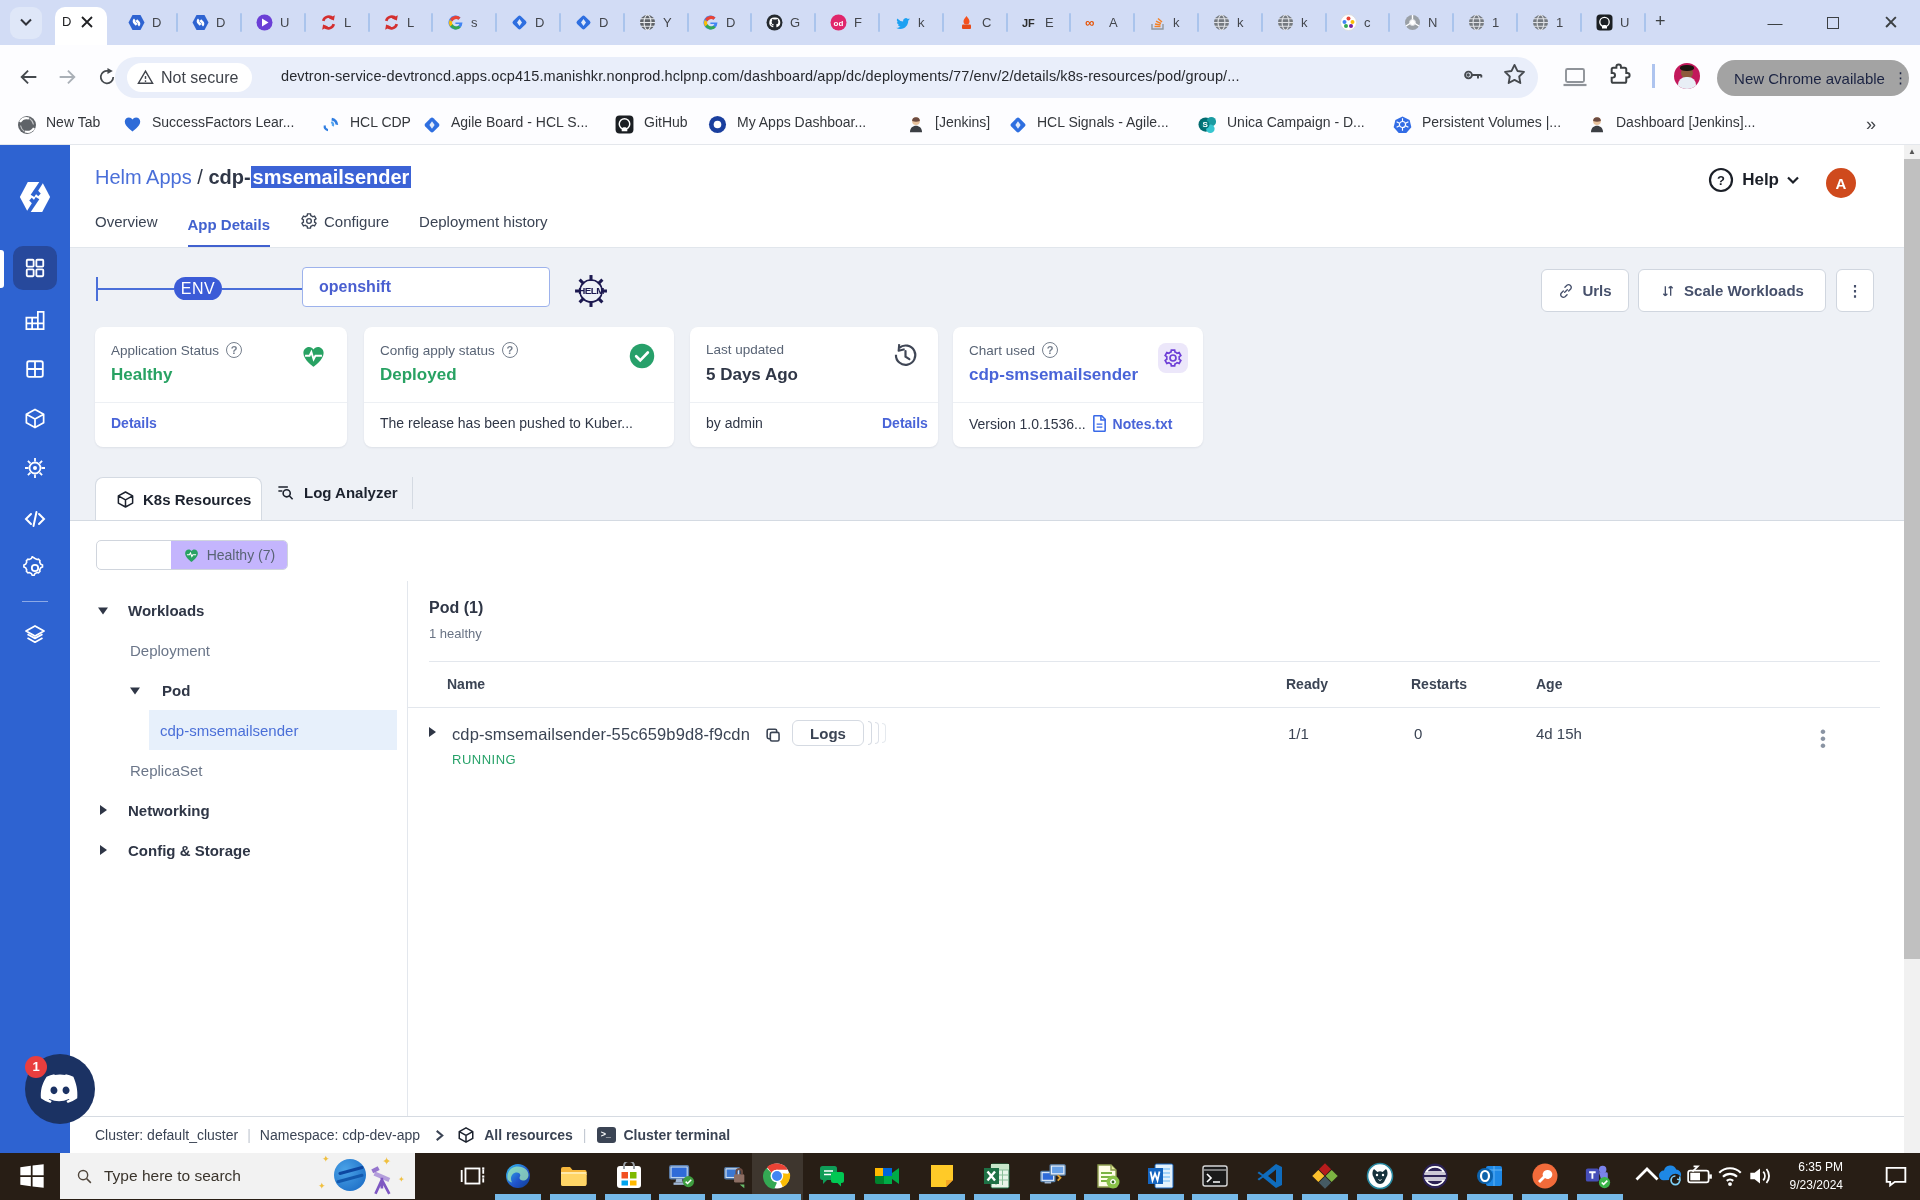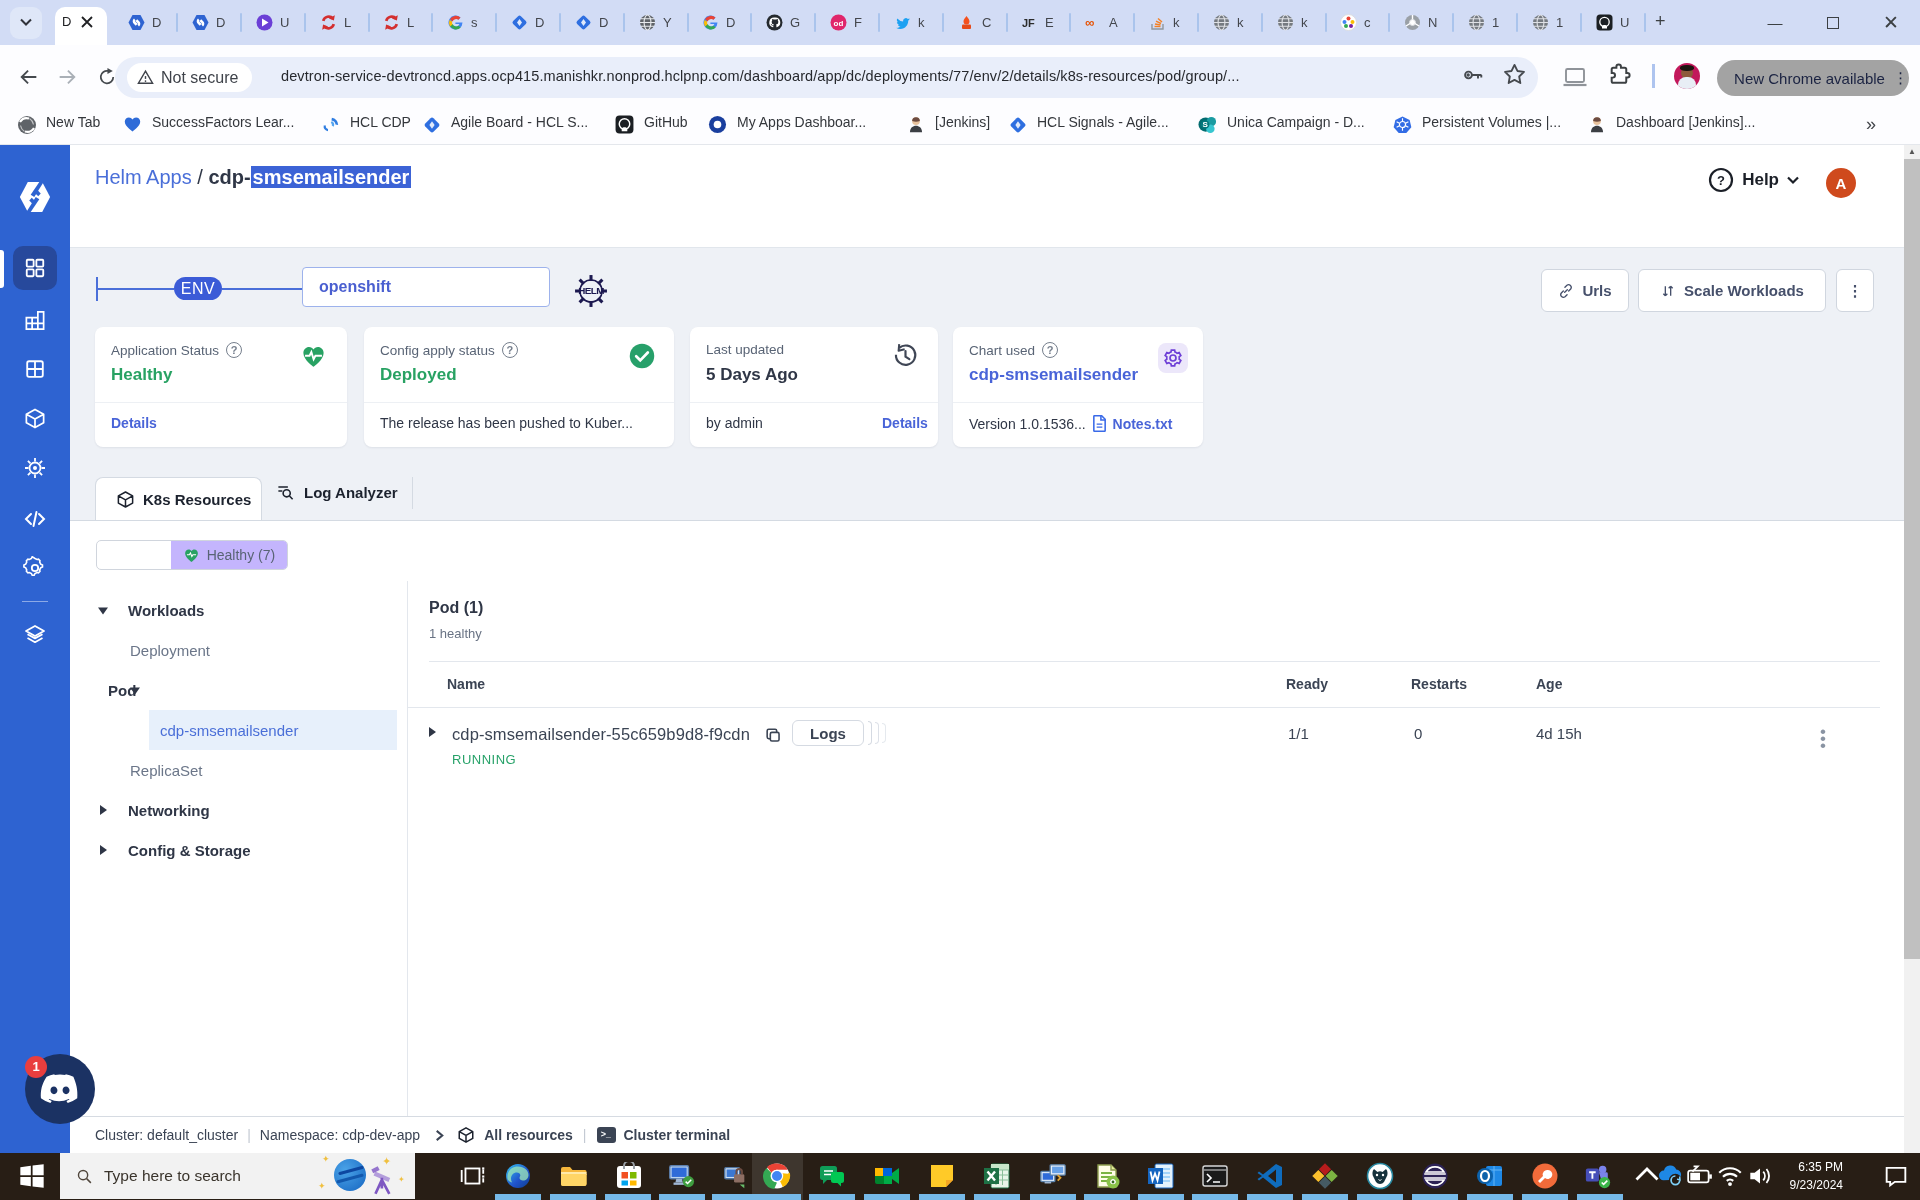--- a/index.html
+++ b/index.html
@@ -496,20 +496,29 @@
           <path d="M12 2.5 l2 1 1.5-0.3 1.5 1.5-0.3 1.5 1 2 1.8 0.8 v2 l-1.8 0.8-1 2 0.3 1.5-1.5 1.5-1.5-0.3-2 1-0.8 1.8 h-2 l-0.8-1.8-2-1-1.5 0.3-1.5-1.5 0.3-1.5-1-2-1.8-0.8 v-2 l1.8-0.8 1-2-0.3-1.5 1.5-1.5 1.5 0.3 2-1 0.8-1.8 z" stroke-width="1.6"></path>
         </svg>
       <div class="abs" style="left:22px;top:456px;width:26px;height:1px;background:rgba(255,255,255,0.45)"></div>
 
       <svg class="sic" style="top:478px" width="24" height="24" viewBox="0 0 24 24" fill="none" stroke="#fff" stroke-width="1.8" stroke-linejoin="round">
           <path d="M12 3 L21 8 L12 13 L3 8 Z M4.5 11.2 L12 15.4 L19.5 11.2 M4.5 15 L12 19.2 L19.5 15"></path>
         </svg>
     </div>
     <div id="appheader">
       <div class="crumb">Helm Apps <span style="color:#2f3646">/ </span><b>cdp-</b><span class="sel">smsemailsender</span></div>
+      <div class="apptabs">
+        <div class="t">Overview</div>
+        <div class="t active">App Details</div>
+        <div class="t"><svg width="18" height="18" viewBox="0 0 24 24" fill="none" stroke="#3b4454" stroke-width="1.8" style="margin-right:6px">
+              <circle cx="12" cy="12" r="3.1"></circle>
+              <path d="M19.4 13.5 a7.8 7.8 0 0 0 0 -3 l2-1.5 -2-3.5 -2.4 0.9 a7.8 7.8 0 0 0 -2.6-1.5 L14 2.5 h-4 l-0.4 2.4 a7.8 7.8 0 0 0 -2.6 1.5 L4.6 5.5 l-2 3.5 2 1.5 a7.8 7.8 0 0 0 0 3 l-2 1.5 2 3.5 2.4-0.9 a7.8 7.8 0 0 0 2.6 1.5 L10 21.5 h4 l0.4-2.4 a7.8 7.8 0 0 0 2.6-1.5 l2.4 0.9 2-3.5 z"></path>
+            </svg>Configure</div>
+        <div class="t">Deployment history</div>
+      </div>
       <div id="helpzone">
         <svg width="26" height="26" viewBox="0 0 26 26" style="margin-right:8px">
             <circle cx="13" cy="13" r="11" fill="none" stroke="#1b1f27" stroke-width="2.2"></circle>
             <text x="13" y="18" text-anchor="middle" font-size="13" font-weight="bold" fill="#1b1f27">?</text>
           </svg>
         Help
         <svg width="14" height="14" viewBox="0 0 14 14" style="margin-left:7px">
             <path d="M2 4.5 L7 9.5 L12 4.5" stroke="#1b1f27" stroke-width="2.2" fill="none"></path>
           </svg>
       </div>
@@ -617,21 +626,21 @@
         <div class="chip chip1">All (10)</div>
         <div class="chip chip2"><svg width="17" height="17" viewBox="0 0 24 24" style="margin-right:7px">
               <path fill="#28a263" d="M12 21 C12 21 3 15 3 8.8 C3 5.6 5.5 3.5 8 3.5 C9.8 3.5 11.2 4.4 12 5.8 C12.8 4.4 14.2 3.5 16 3.5 C18.5 3.5 21 5.6 21 8.8 C21 15 12 21 12 21 Z"></path>
               <path d="M5.5 11 h3.5 l1.5-2.5 2 5 1.5-2.5 h4.5" stroke="#fff" stroke-width="1.5" fill="none"></path>
             </svg>Healthy (7)</div>
       </div>
       <div id="treediv"></div>
       <div class="tree" id="treebox">
         <div class="titem" style="padding-left:58px;font-weight:bold"><span class="car cdown" style="left:28px"></span>Workloads</div>
         <div class="titem" style="padding-left:60px;color:#6b7689">Deployment</div>
-        <div class="titem" style="padding-left:38px;font-weight:bold"><span class="car cdown" style="left:60px"></span>Pod</div>
+        <div class="titem" style="padding-left:92px;font-weight:bold"><span class="car cdown" style="left:60px"></span>Pod</div>
         <div class="titem" style="background:#e7f0fb;color:#4a6fd8;margin-left:79px;width:248px;padding-left:11px">cdp-smsemailsender</div>
         <div class="titem" style="padding-left:60px;color:#6b7689">ReplicaSet</div>
         <div class="titem" style="padding-left:58px;font-weight:bold"><span class="car cright" style="left:30px"></span>Networking</div>
         <div class="titem" style="padding-left:58px;font-weight:bold"><span class="car cright" style="left:30px"></span>Config &amp; Storage</div>
       </div>
       <div id="podhdr">Pod (1)</div>
       <div id="podsub">1 healthy</div>
       <div class="hline" style="left:359px;top:140px;width:1451px"></div>
       <div class="hline" style="left:338px;top:186px;width:1472px"></div>
       <div class="th" style="left:377px">Name</div>

